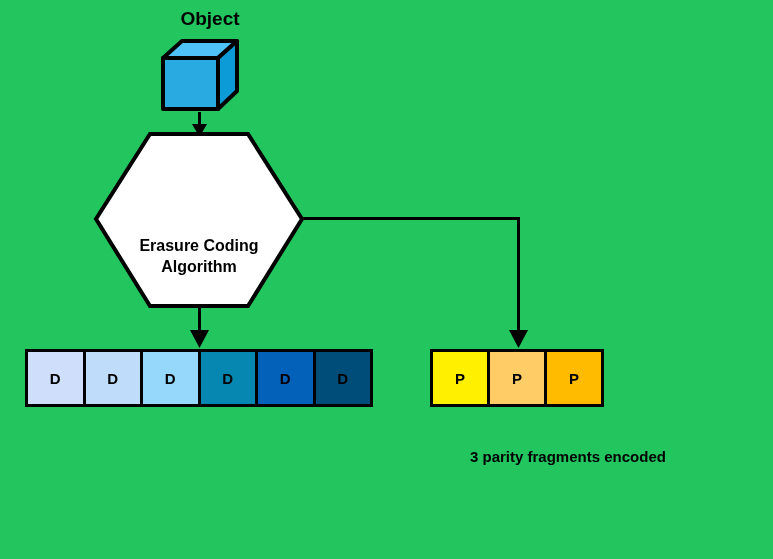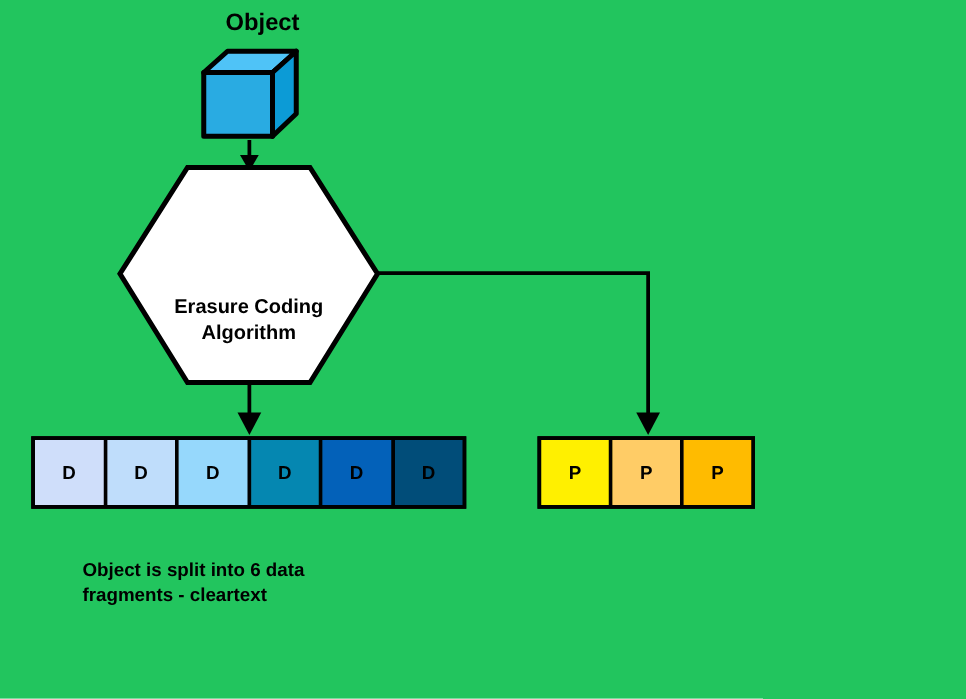--- a/index.html
+++ b/index.html
@@ -186,21 +186,18 @@
       <div class="frag" style="background: rgb(3, 97, 185);">D</div>
       <div class="frag" style="background: rgb(1, 77, 121);">D</div>
     </div>
 
   <div class="frag-row parity" id="parity-row">
       <div class="frag" style="background: rgb(255, 240, 0);">P</div>
       <div class="frag" style="background: rgb(255, 204, 102);">P</div>
       <div class="frag" style="background: rgb(255, 187, 0);">P</div>
     </div>
 
-  <div class="caption left">
-    <span>Object is split into 6 data</span>
-    <span>fragments - cleartext</span>
-  </div>
 
   <div class="caption right">
+    <span>3 parity fragments encoded</span>
   </div>
 
 </div>
 
 </body></html>

